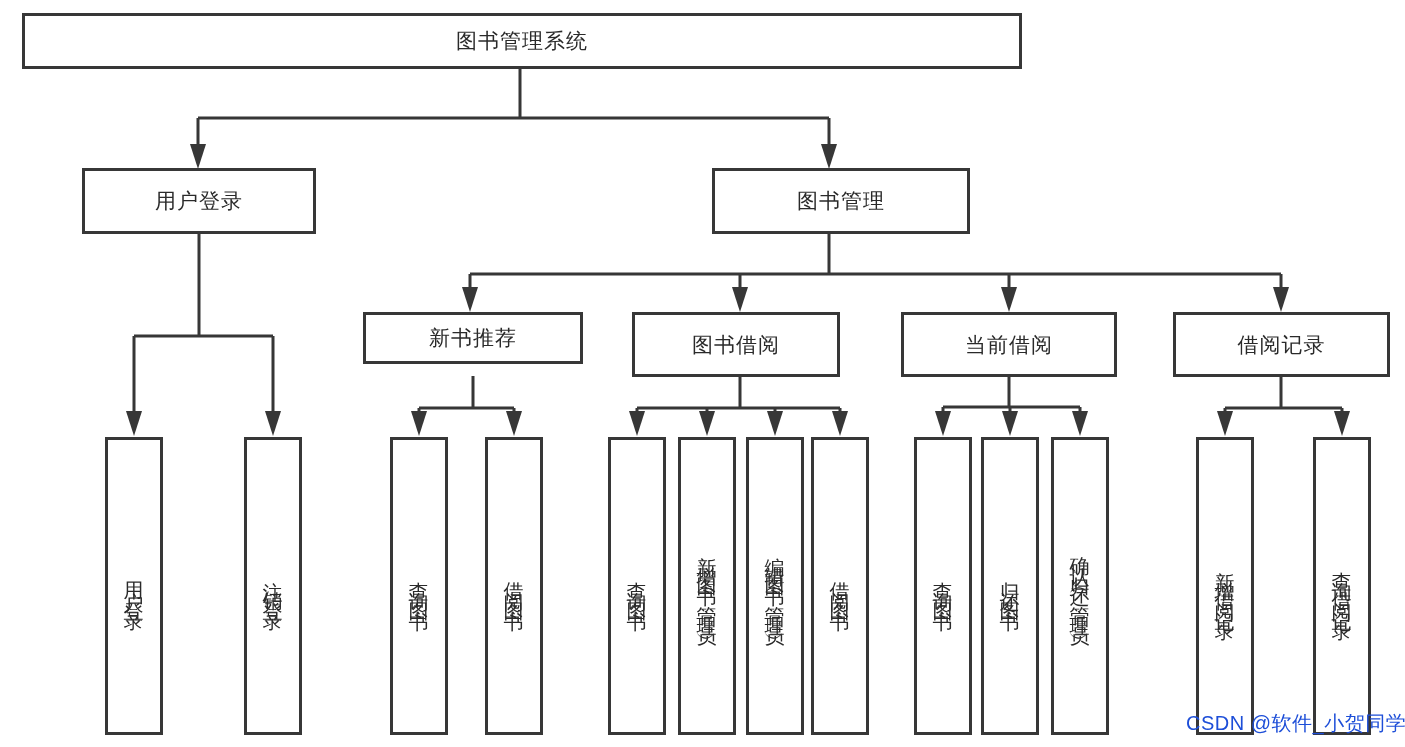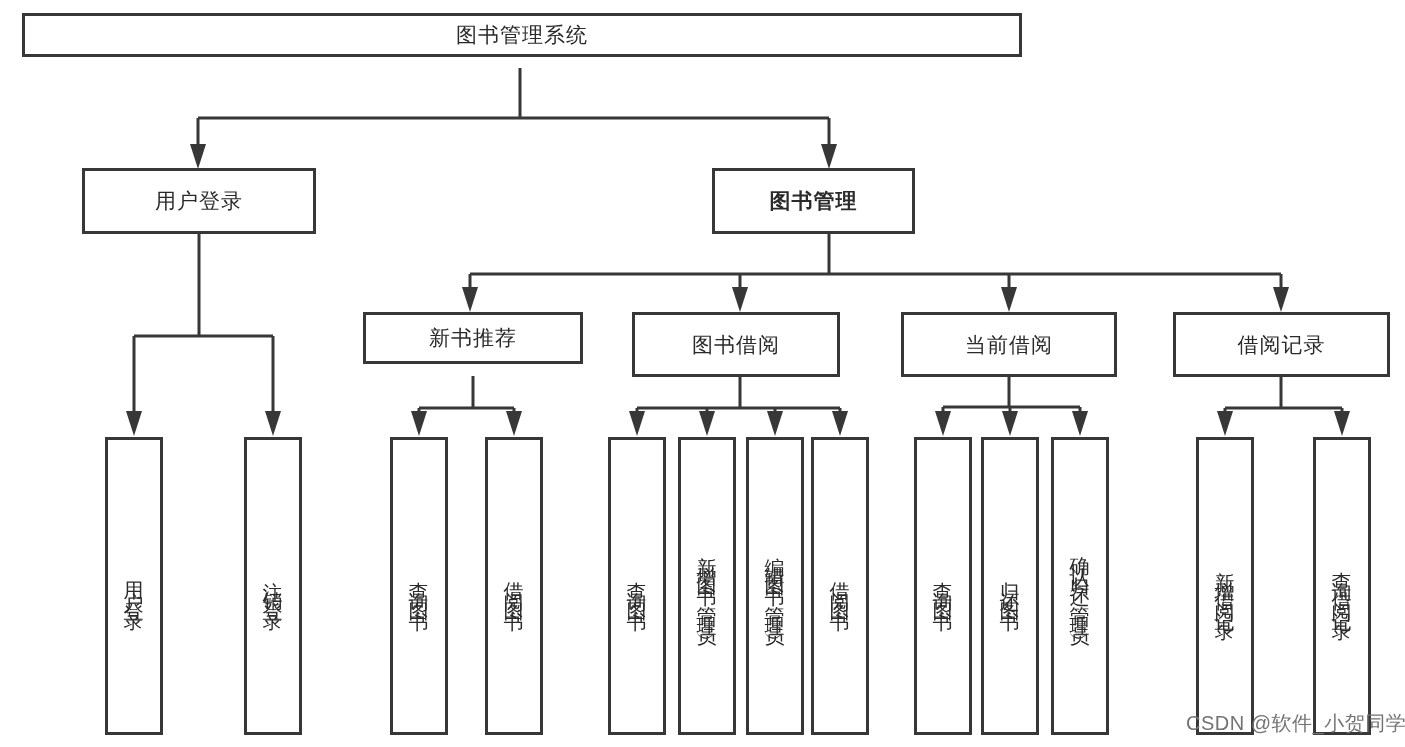--- a/index.html
+++ b/index.html
@@ -46,21 +46,21 @@
     font-size: 20px;
     letter-spacing: 10px;
     line-height: 1;
     white-space: nowrap;
   }
   .watermark {
     position: absolute;
     left: 1186px;
     top: 710px;
     font-size: 20px;
-    color: #737373;
+    color: #1d4ed8;
     white-space: nowrap;
     letter-spacing: 0.5px;
   }
 </style>
 </head>
 <body>
 
 <div class="canvas">
 
   <svg class="connectors" viewBox="0 0 1405 747" xmlns="http://www.w3.org/2000/svg">
@@ -89,28 +89,28 @@
       <polygon points="767,411 783,411 775,436"></polygon>
       <polygon points="832,411 848,411 840,436"></polygon>
       <polygon points="935,411 951,411 943,436"></polygon>
       <polygon points="1002,411 1018,411 1010,436"></polygon>
       <polygon points="1072,411 1088,411 1080,436"></polygon>
       <polygon points="1217,411 1233,411 1225,436"></polygon>
       <polygon points="1334,411 1350,411 1342,436"></polygon>
     </g>
   </svg>
 
-  <div class="box h-box" style="left:22px; top:13px; width:1000px; height:44px;">
+  <div class="box h-box" style="left:22px; top:13px; width:1000px; height:56px;">
     <span>图书管理系统</span>
   </div>
 
   <div class="box h-box" style="left:82px; top:168px; width:234px; height:66px;">
     <span>用户登录</span>
   </div>
-  <div class="box h-box" style="left:712px; top:168px; width:203px; height:66px;font-weight:bold;">
+  <div class="box h-box" style="left:712px; top:168px; width:258px; height:66px;">
     <span>图书管理</span>
   </div>
 
   <div class="box h-box" style="left:363px; top:312px; width:220px; height:52px;">
     <span>新书推荐</span>
   </div>
   <div class="box h-box" style="left:632px; top:312px; width:208px; height:65px;">
     <span>图书借阅</span>
   </div>
   <div class="box h-box" style="left:901px; top:312px; width:216px; height:65px;">

